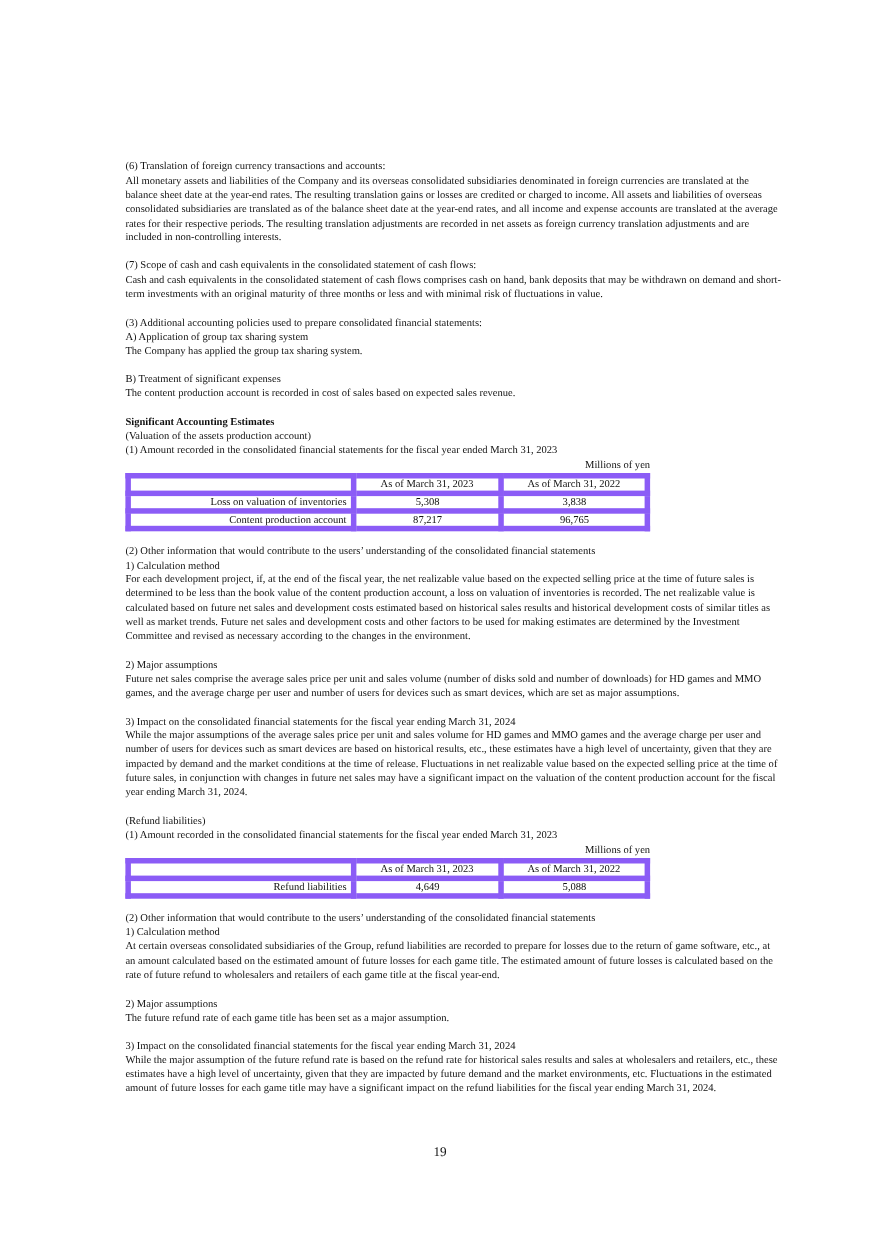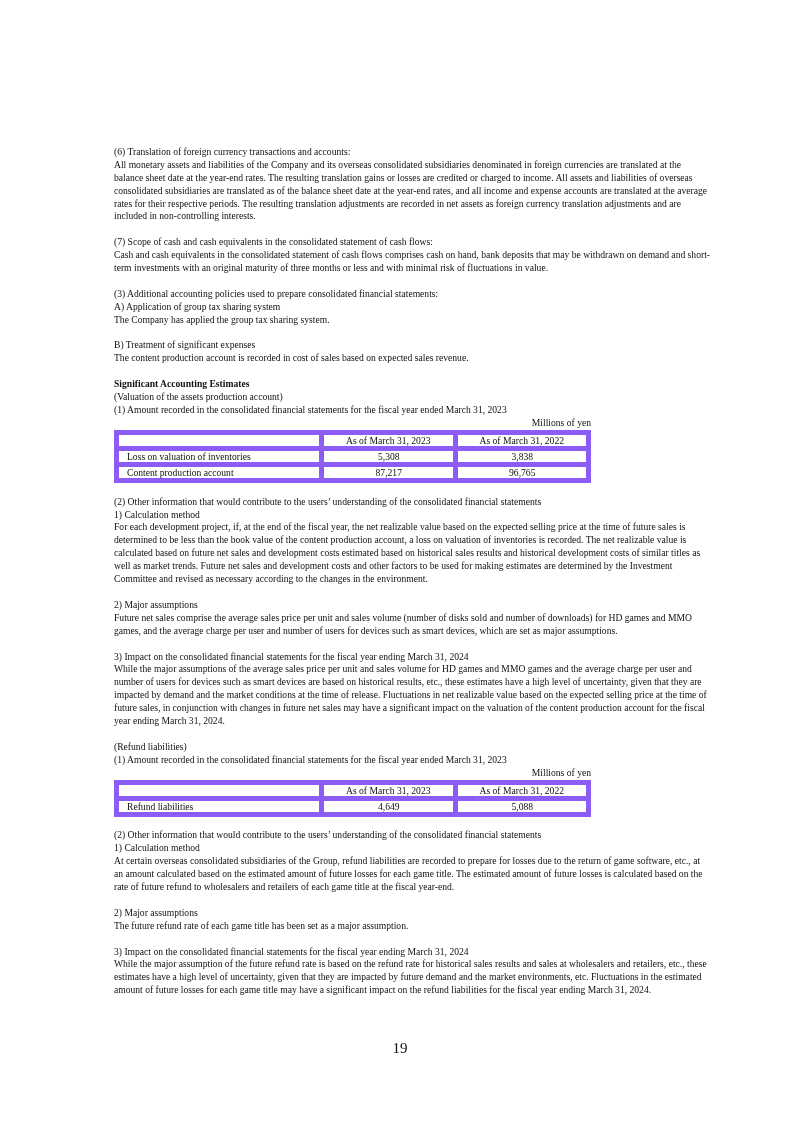--- a/index.html
+++ b/index.html
@@ -11,26 +11,26 @@
   }
   p { margin: 0; }
   .gap { height: 12.9px; }
   .bold { font-weight: bold; }
   .unit { width: 477px; text-align: right; }
   table.fin {
     border-collapse: collapse; width: 477px; table-layout: fixed;
     font-family: "Liberation Serif", serif; font-size: 9.6px; line-height: 11px;
   }
   table.fin td { border: 5px solid #8b5cf6; padding: 0 4px; height: 11px; white-space: nowrap; }
-  table.fin td.c0 { width: 188px; padding-left: 8px; }
+  table.fin td.c0 { width: 188px; padding-left: 8px; text-align: right; }
   table.fin td.h { text-align: center; }
   table.fin td.n { text-align: center; padding-right: 3px; }
   .pagenum {
     position: absolute; left: 0; width: 800px; top: 1040px; text-align: center;
-    font-family: "Liberation Serif", serif; font-size: 15px; color: #111;
+    font-family: "Liberation Serif", serif; font-size: 12px; color: #111;
   }
 </style>
 </head>
 <body>
 
 <div class="page">
   <div class="gap"></div>
 
   <p>(6) Translation of foreign currency transactions and accounts:</p>
   <p>All monetary assets and liabilities of the Company and its overseas consolidated subsidiaries denominated in foreign currencies are translated at the balance sheet date at the year-end rates. The resulting translation gains or losses are credited or charged to income. All assets and liabilities of overseas consolidated subsidiaries are translated as of the balance sheet date at the year-end rates, and all income and expense accounts are translated at the average rates for their respective periods. The resulting translation adjustments are recorded in net assets as foreign currency translation adjustments and are included in non-controlling interests.</p>

